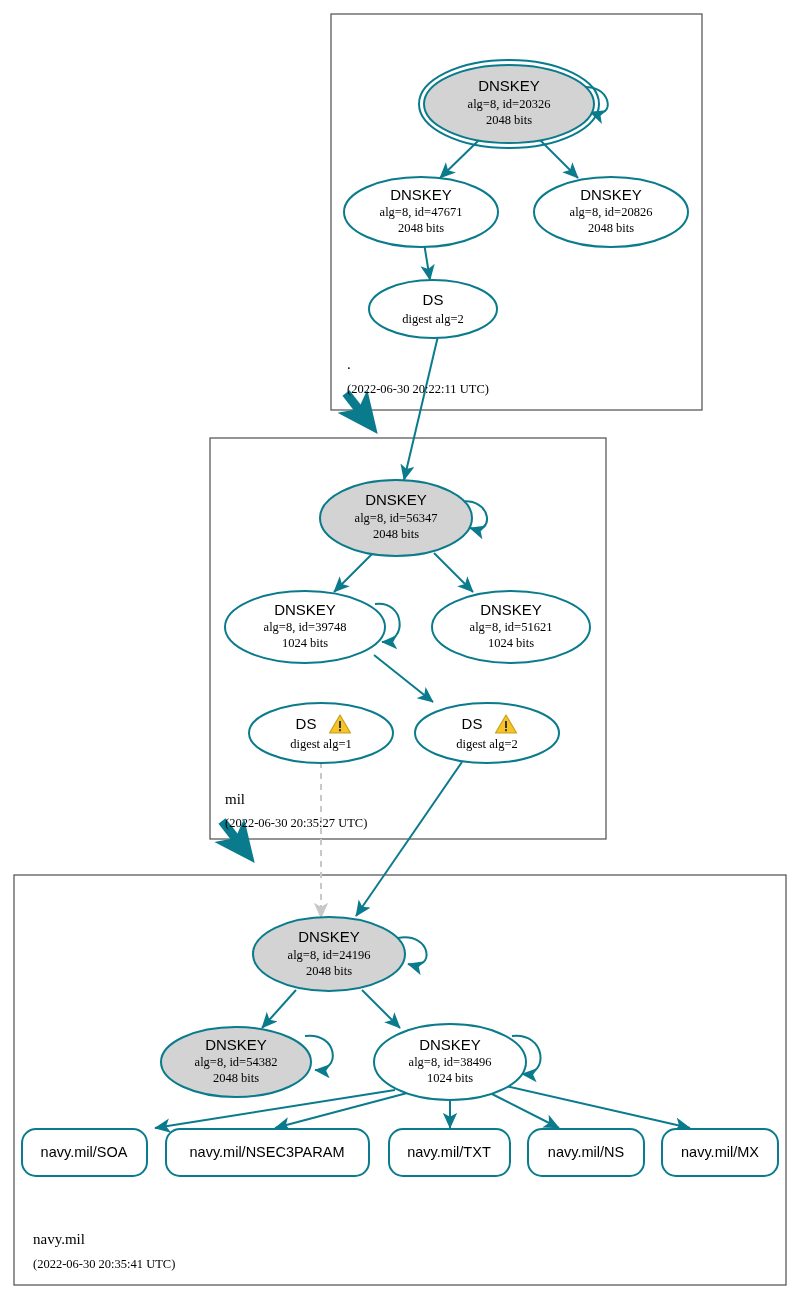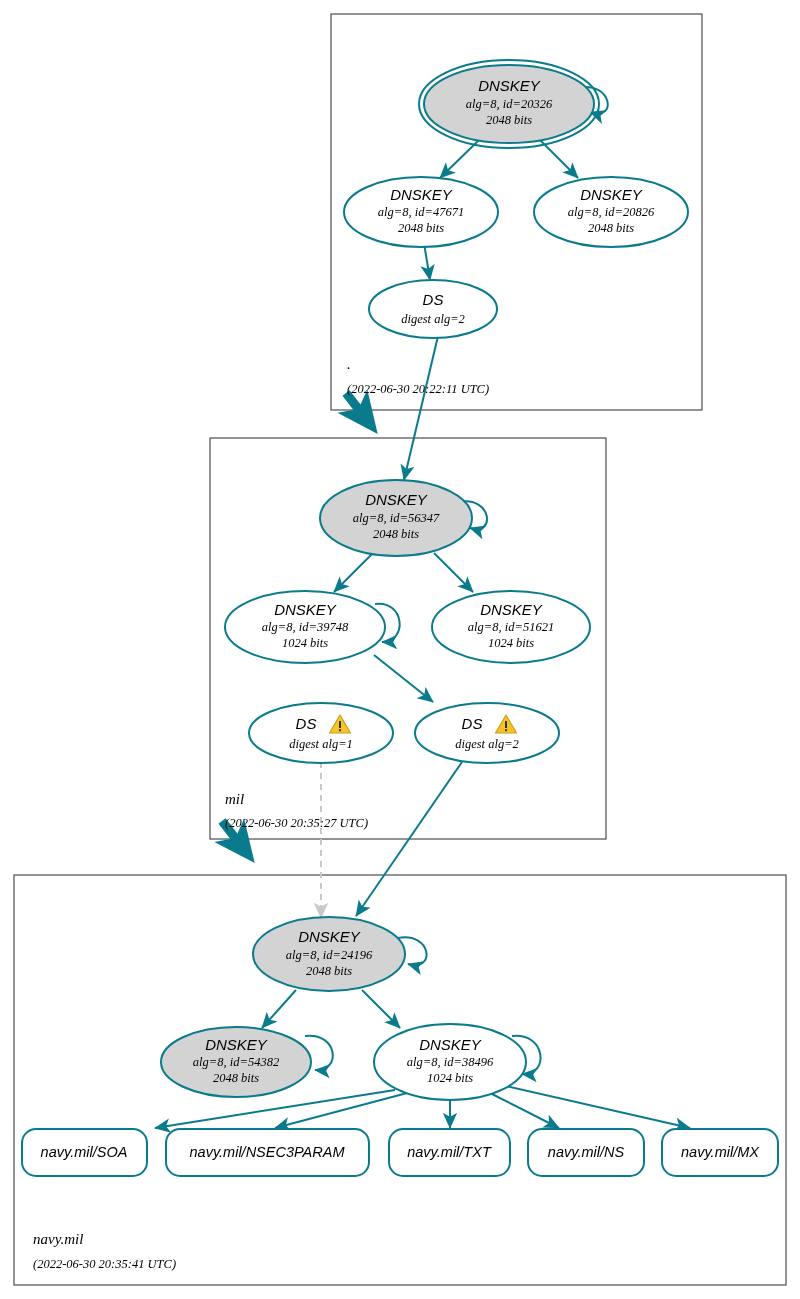--- a/index.html
+++ b/index.html
@@ -9,21 +9,20 @@
   }
   body {
     font-family: "Liberation Sans", sans-serif;
   }
   #canvas {
     position: relative;
     width: 800px;
     height: 1299px;
     background: #ffffff;
     overflow: hidden;
-    font-style: italic;
   }
   svg#graph {
     position: absolute;
     left: 0;
     top: 0;
     width: 800px;
     height: 1299px;
   }
   text { dominant-baseline: middle; }
   .node-title {

